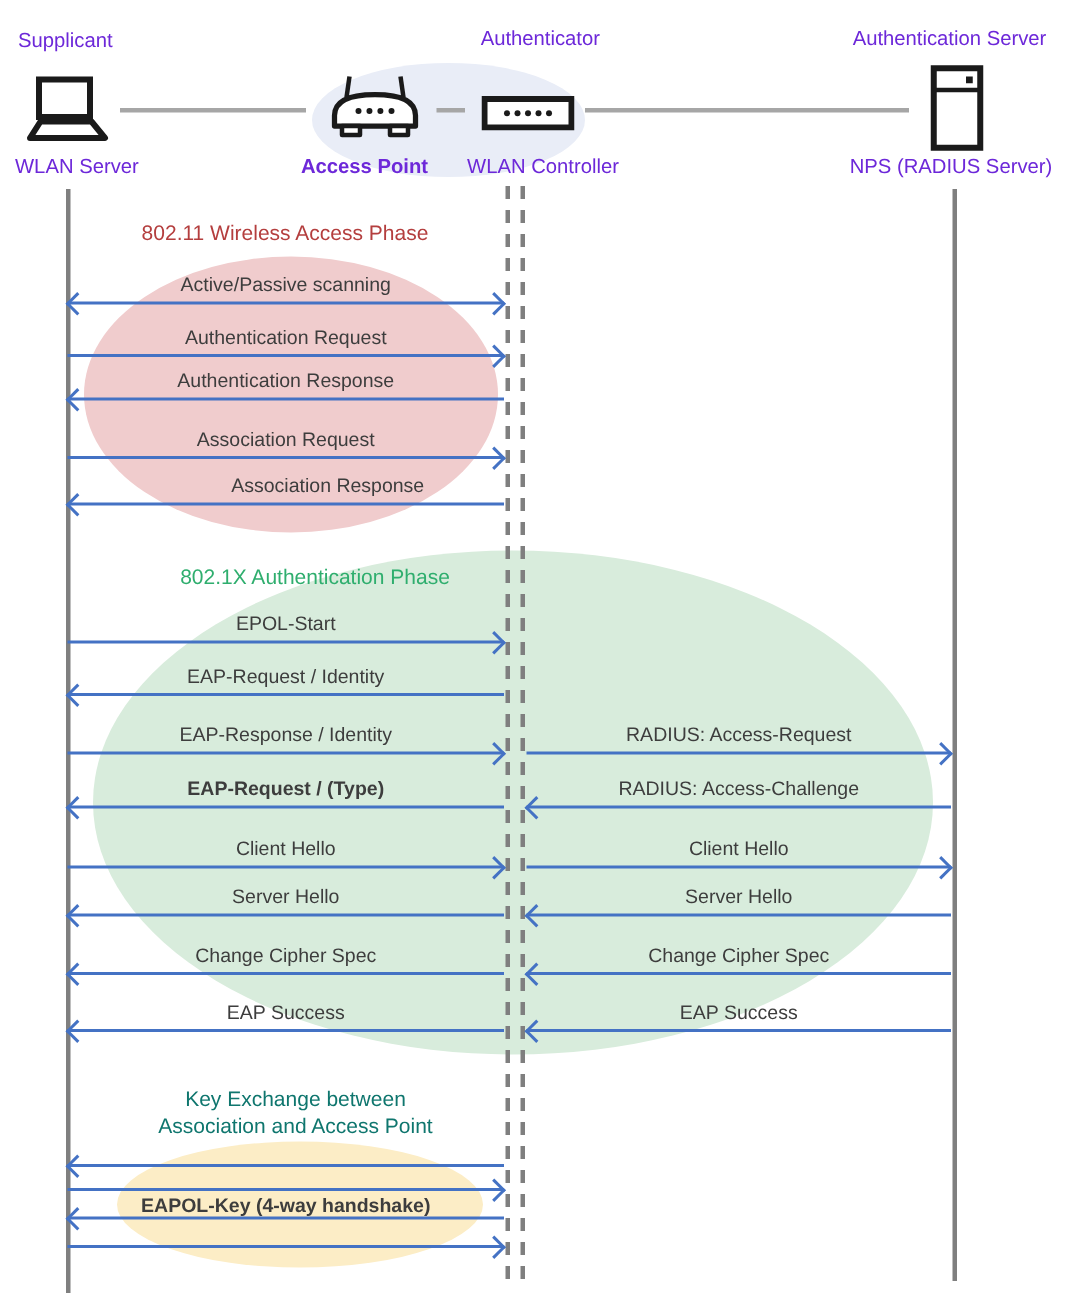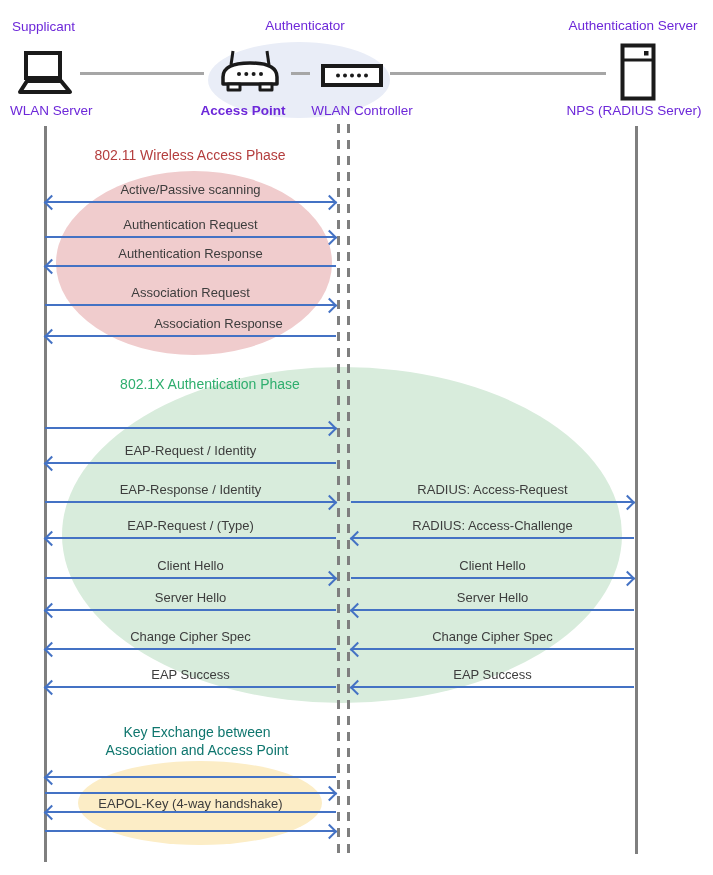--- a/index.html
+++ b/index.html
@@ -23,21 +23,21 @@
   #lifeline-ap{left:337px;top:124px;height:734px;}
   #lifeline-wlc{left:347px;top:124px;height:734px;}
   
   .connector{position:absolute;height:3px;background:#a6a6a6;top:72px;}
   #conn-1{left:80px;width:124px;}
   #conn-2{left:291px;width:19px;}
   #conn-3{left:390px;width:216px;}
   
   .role-label,.device-label{position:absolute;font-size:13.5px;color:#6d28d9;white-space:nowrap;}
   #role-supplicant{left:12px;top:19px;}
-  #role-authenticator{left:210px;top:18px;width:190px;text-align:center;}
+  #role-authenticator{left:210px;top:18px;width:190px;text-align:right;}
   #role-server{left:558px;top:18px;width:150px;text-align:center;}
   #dev-client{left:10px;top:103px;}
   #dev-ap{left:185px;top:103px;width:116px;text-align:center;font-weight:bold;}
   #dev-wlc{left:304px;top:103px;width:116px;text-align:center;}
   #dev-nps{left:559px;top:103px;width:150px;text-align:center;}
   
   .icon{position:absolute;}
   #icon-laptop{left:10px;top:50px;}
   #icon-ap{left:220px;top:48px;}
   #icon-wlc{left:321px;top:64px;}
@@ -151,40 +151,41 @@
     <div class="msg-label" style="left: 45px; width: 291px; top: 285px;">Association Request</div>
     <div class="msg" style="left: 45px; top: 335px; width: 291px;">
       <div class="msg-line" style="background: rgb(68, 114, 196);"></div>
       <div class="head left" style="border-color: rgb(68, 114, 196);"></div>
     </div>
     <div class="msg-label" style="left: 45px; width: 291px; top: 316px; margin-left: 28px;">Association Response</div>
     <div class="msg" style="left: 45px; top: 427px; width: 291px;">
       <div class="msg-line" style="background: rgb(68, 114, 196);"></div>
       <div class="head right" style="border-color: rgb(68, 114, 196);"></div>
     </div>
+    <div class="msg-label" style="left: 45px; width: 291px; top: 408px;">EPOL-Start</div>
     <div class="msg" style="left: 45px; top: 462px; width: 291px;">
       <div class="msg-line" style="background: rgb(68, 114, 196);"></div>
       <div class="head left" style="border-color: rgb(68, 114, 196);"></div>
     </div>
     <div class="msg-label" style="left: 45px; width: 291px; top: 443px;">EAP-Request / Identity</div>
     <div class="msg" style="left: 45px; top: 501px; width: 291px;">
       <div class="msg-line" style="background: rgb(68, 114, 196);"></div>
       <div class="head right" style="border-color: rgb(68, 114, 196);"></div>
     </div>
     <div class="msg-label" style="left: 45px; width: 291px; top: 482px;">EAP-Response / Identity</div>
     <div class="msg" style="left: 351px; top: 501px; width: 283px;">
       <div class="msg-line" style="background: rgb(68, 114, 196);"></div>
       <div class="head right" style="border-color: rgb(68, 114, 196);"></div>
     </div>
     <div class="msg-label" style="left: 351px; width: 283px; top: 482px;">RADIUS: Access-Request</div>
     <div class="msg" style="left: 45px; top: 537px; width: 291px;">
       <div class="msg-line" style="background: rgb(68, 114, 196);"></div>
       <div class="head left" style="border-color: rgb(68, 114, 196);"></div>
     </div>
-    <div class="msg-label" style="left: 45px; width: 291px; top: 518px;">EAP-Request / (Type)</div>
+    <div class="msg-label" style="left: 45px; width: 291px; top: 518px; font-weight: bold;">EAP-Request / (Type)</div>
     <div class="msg" style="left: 351px; top: 537px; width: 283px;">
       <div class="msg-line" style="background: rgb(68, 114, 196);"></div>
       <div class="head left" style="border-color: rgb(68, 114, 196);"></div>
     </div>
     <div class="msg-label" style="left: 351px; width: 283px; top: 518px;">RADIUS: Access-Challenge</div>
     <div class="msg" style="left: 45px; top: 577px; width: 291px;">
       <div class="msg-line" style="background: rgb(68, 114, 196);"></div>
       <div class="head right" style="border-color: rgb(68, 114, 196);"></div>
     </div>
     <div class="msg-label" style="left: 45px; width: 291px; top: 558px;">Client Hello</div>
@@ -228,18 +229,18 @@
       <div class="head left" style="border-color: rgb(68, 114, 196);"></div>
     </div>
     <div class="msg" style="left: 45px; top: 792px; width: 291px;">
       <div class="msg-line" style="background: rgb(68, 114, 196);"></div>
       <div class="head right" style="border-color: rgb(68, 114, 196);"></div>
     </div>
     <div class="msg" style="left: 45px; top: 811px; width: 291px;">
       <div class="msg-line" style="background: rgb(68, 114, 196);"></div>
       <div class="head left" style="border-color: rgb(68, 114, 196);"></div>
     </div>
-    <div class="msg-label" style="left: 45px; width: 291px; top: 796px;">EAPOL-Key (4-way handshake)</div>
+    <div class="msg-label" style="left: 45px; width: 291px; top: 796px; font-weight: bold;">EAPOL-Key (4-way handshake)</div>
     <div class="msg" style="left: 45px; top: 830px; width: 291px;">
       <div class="msg-line" style="background: rgb(68, 114, 196);"></div>
       <div class="head right" style="border-color: rgb(68, 114, 196);"></div>
     </div>
   </div>
 
 </body></html>

